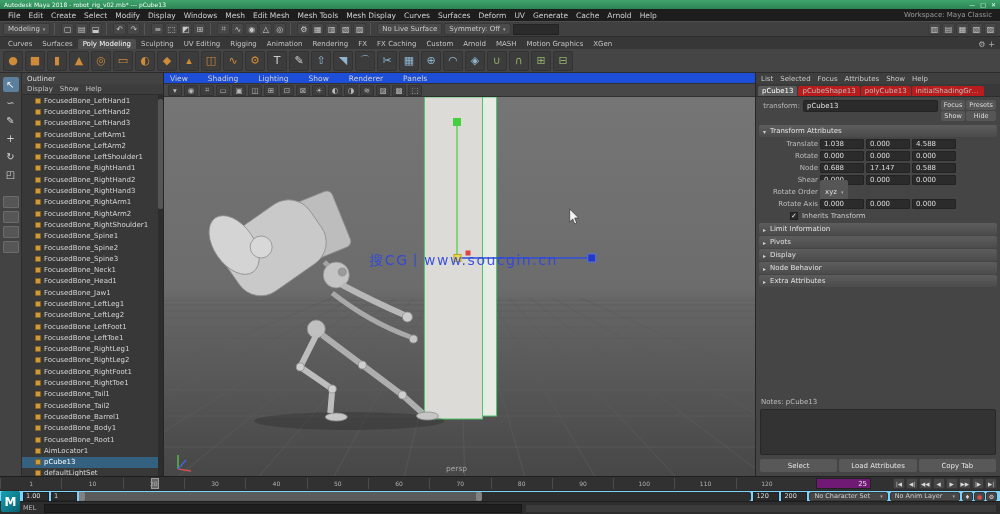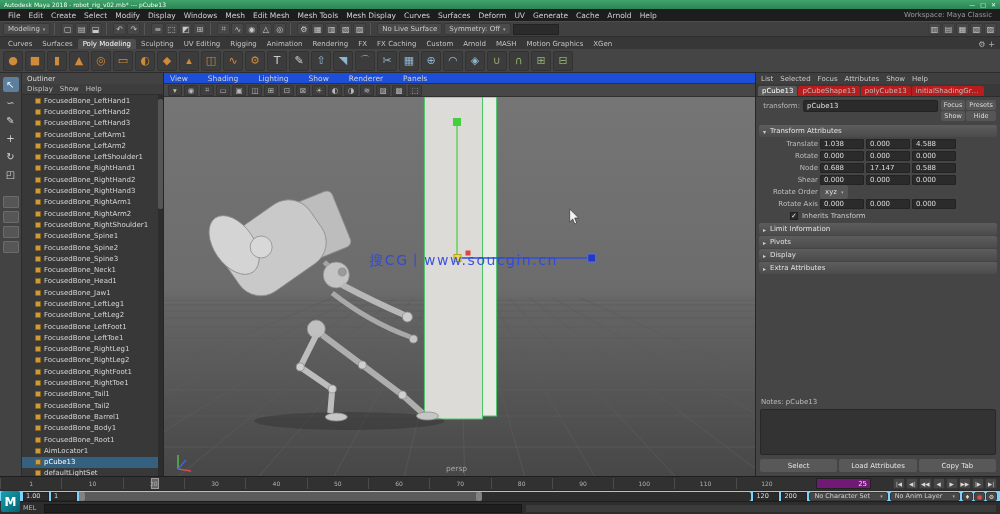--- a/index.html
+++ b/index.html
@@ -99,21 +99,21 @@
             display:flex;align-items:center;padding:0 3px;color:#e0e0e0;}
   .ae-minis{display:grid;grid-template-columns:auto auto;gap:1px;}
   .ae-minibtn{background:#565656;border-radius:2px;padding:1px 3px;font-size:6.5px;color:#ddd;text-align:center;}
   .ae-sec{height:12px;margin:1px 3px;background:linear-gradient(#5d5d5d,#4b4b4b);border-radius:2px;
           display:flex;align-items:center;gap:4px;padding:0 4px;color:#e2e2e2;}
   .ae-sec .arr{font-size:6px;color:#cfcfcf;}
   .ae-row{height:12px;display:flex;align-items:center;gap:2px;padding:0 4px;}
   .ae-row .lbl{width:58px;text-align:right;color:#bdbdbd;white-space:nowrap;}
   .ae-field{width:44px;height:10px;background:#2b2b2b;border:1px solid #232323;border-radius:1px;
             display:flex;align-items:center;padding:0 3px;color:#dcdcdc;}
-  .ae-dropbtn{background:#565656;border-radius:2px;height:14px;display:flex;align-items:center;gap:4px;padding:0 5px;color:#e0e0e0;}
+  .ae-dropbtn{background:#565656;border-radius:2px;height:25px;display:flex;align-items:center;gap:4px;padding:0 5px;color:#e0e0e0;}
   .ae-checkrow{height:12px;display:flex;align-items:center;gap:4px;padding-left:34px;}
   .ae-checkbox{width:8px;height:8px;background:#2b2b2b;border:1px solid #1f1f1f;display:flex;
                align-items:center;justify-content:center;font-size:7px;color:#e8e8e8;}
   .ae-spacer{flex:1;}
   .ae-notes-lbl{padding:2px 5px;color:#bdbdbd;}
   .ae-notes{height:46px;margin:1px 4px;background:#333;border:1px solid #272727;border-radius:2px;}
   .ae-btns{display:flex;gap:2px;padding:3px 4px 4px;}
   .ae-btn{flex:1;background:#585858;border-radius:2px;text-align:center;padding:2.5px 0;color:#e4e4e4;}
 
   
@@ -690,20 +690,24 @@
           <div class="ae-sec">
           <span class="arr">▸</span>
           <span>Pivots</span>
         </div>
           <div class="ae-sec">
           <span class="arr">▸</span>
           <span>Display</span>
         </div>
           <div class="ae-sec">
           <span class="arr">▸</span>
+          <span>Node Behavior</span>
+        </div>
+          <div class="ae-sec">
+          <span class="arr">▸</span>
           <span>Extra Attributes</span>
         </div>
         </div>
 
       <div class="ae-spacer"></div>
       <div class="ae-notes-lbl">Notes: pCube13</div>
       <div class="ae-notes"></div>
 
       <div class="ae-btns">
           <button class="ae-btn">Select</button>

